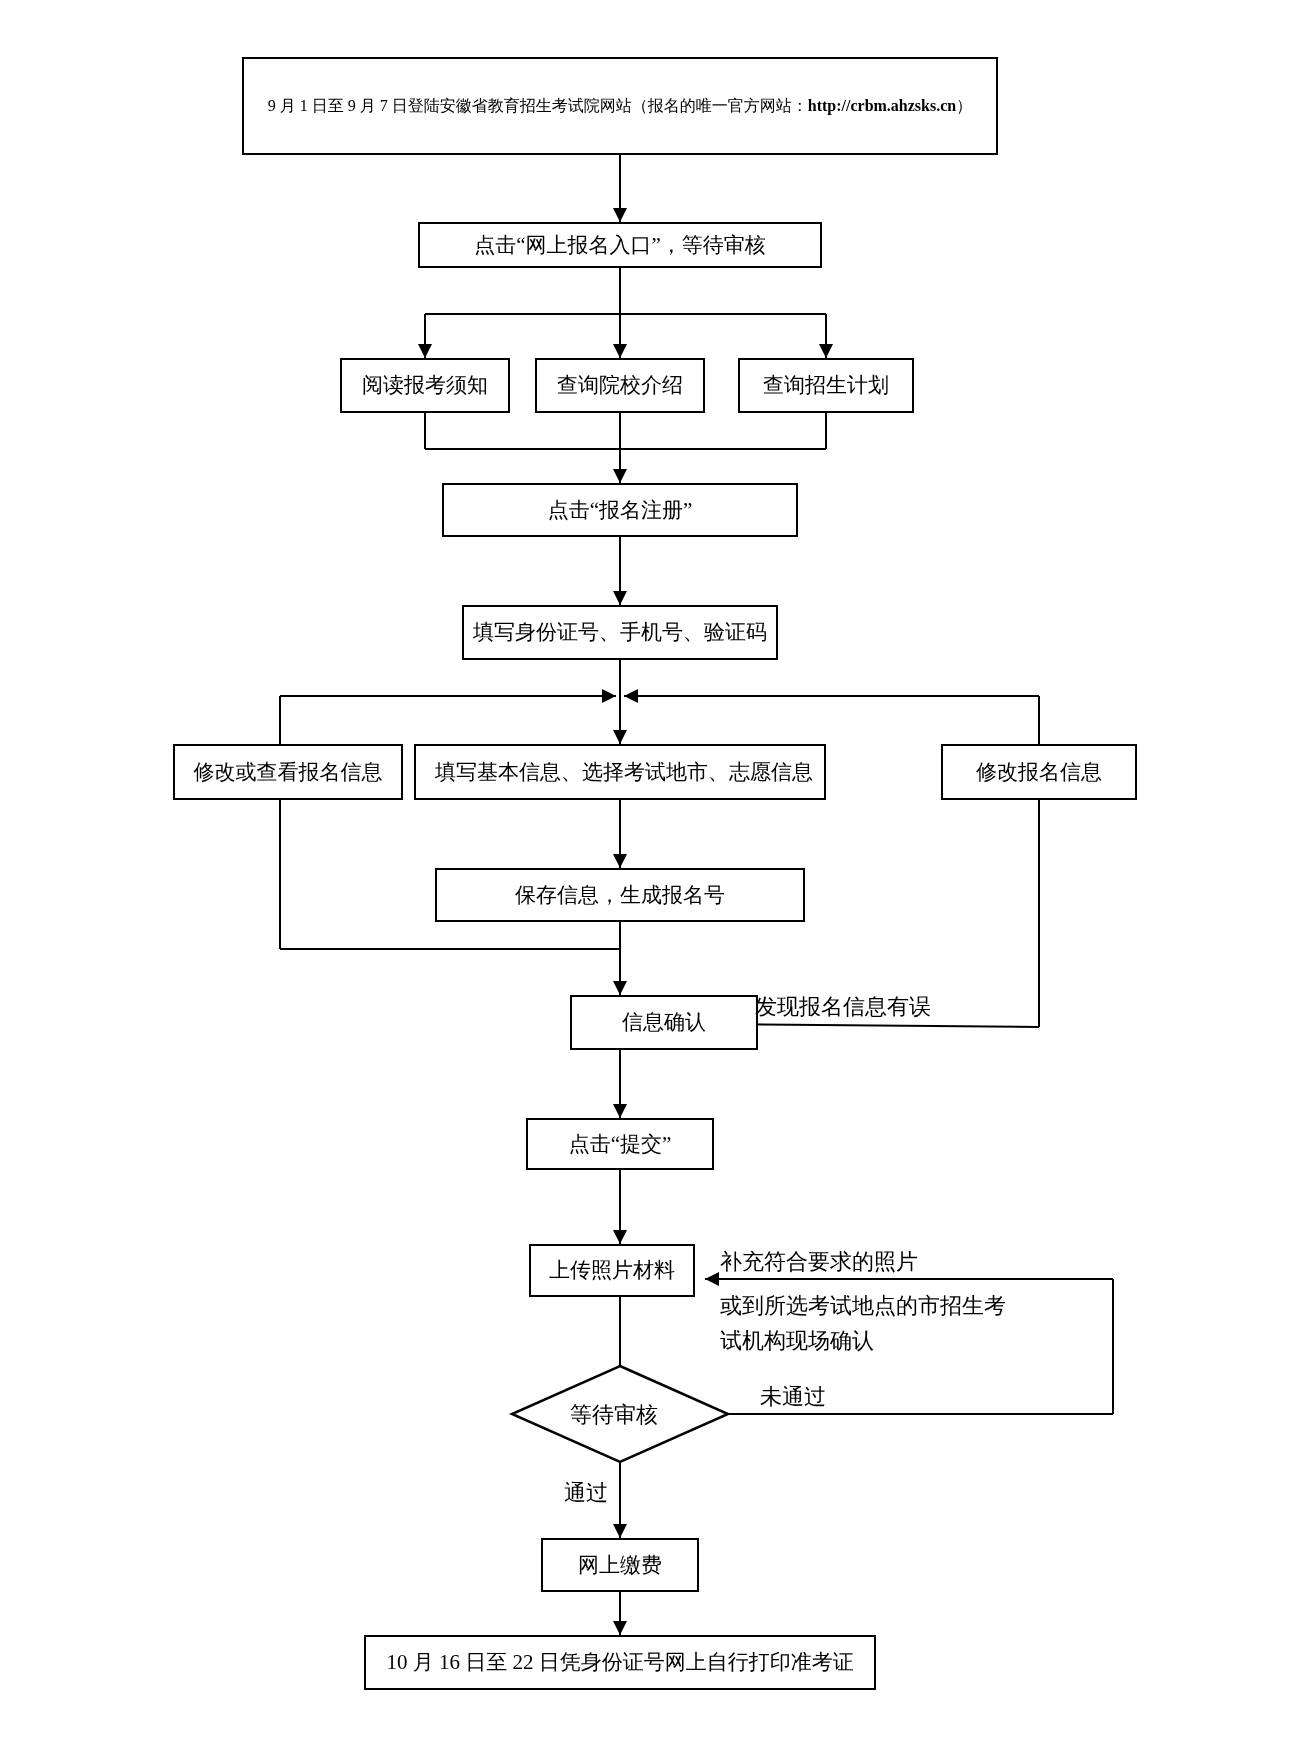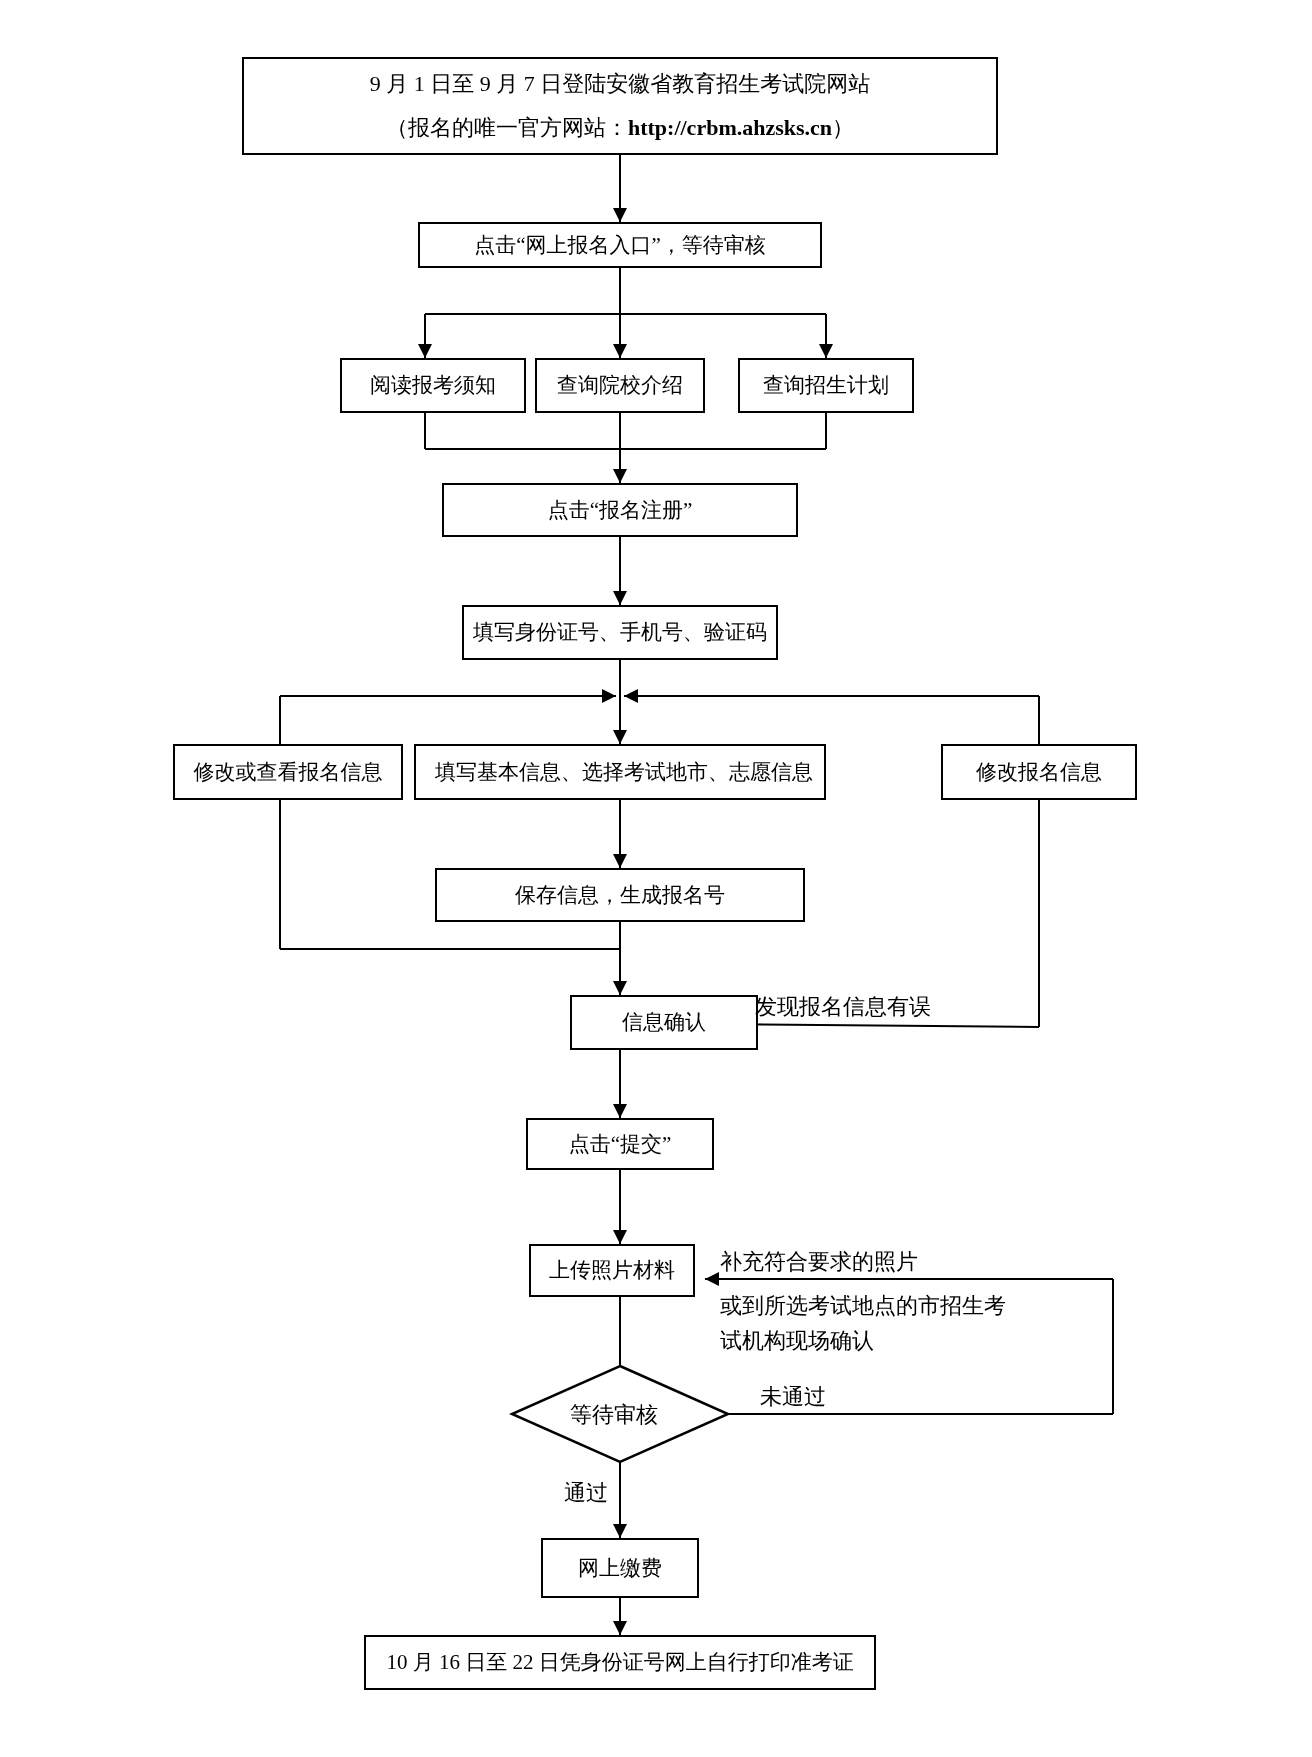--- a/index.html
+++ b/index.html
@@ -18,21 +18,21 @@
     background:#fff;
     display:flex;
     align-items:center;
     justify-content:center;
     text-align:center;
     font-size:21px;
     line-height:1.35;
     box-sizing:border-box;
     z-index:2;
   }
-  .box.big{font-size:22px;flex-direction:column;line-height:2.0;}
+  .box.big{font-size:16px;flex-direction:row;line-height:2.0;}
   .lbl{
     position:absolute;
     font-size:22px;
     white-space:nowrap;
     z-index:3;
     background:transparent;
   }
   .diamond-text{
     position:absolute;
     font-size:22px;
@@ -101,21 +101,21 @@
     </g>
   </svg>
 
   <div class="box big" style="left:242px;top:57px;width:756px;height:98px;">
     <div>9 月 1 日至 9 月 7 日登陆安徽省教育招生考试院网站</div>
     <div><span>（报名的唯一官方网站：</span><b>http://crbm.ahzsks.cn</b><span>）</span></div>
   </div>
 
   <div class="box" style="left:418px;top:222px;width:404px;height:46px;">点击“网上报名入口”，等待审核</div>
 
-  <div class="box" style="left:340px;top:358px;width:186px;height:55px;">阅读报考须知</div>
+  <div class="box" style="left:340px;top:358px;width:170px;height:55px;">阅读报考须知</div>
   <div class="box" style="left:535px;top:358px;width:170px;height:55px;">查询院校介绍</div>
   <div class="box" style="left:738px;top:358px;width:176px;height:55px;">查询招生计划</div>
 
   <div class="box" style="left:442px;top:483px;width:356px;height:54px;">点击“报名注册”</div>
 
   <div class="box" style="left:462px;top:605px;width:316px;height:55px;">填写身份证号、手机号、验证码</div>
 
   <div class="box" style="left:173px;top:744px;width:230px;height:56px;">修改或查看报名信息</div>
   <div class="box" style="left:414px;top:744px;width:412px;height:56px;padding-left:8px;">填写基本信息、选择考试地市、志愿信息</div>
   <div class="box" style="left:941px;top:744px;width:196px;height:56px;">修改报名信息</div>
@@ -123,21 +123,21 @@
   <div class="box" style="left:435px;top:868px;width:370px;height:54px;">保存信息，生成报名号</div>
 
   <div class="box" style="left:526px;top:995px;width:188px;height:55px;margin-left:44px;">信息确认</div>
 
   <div class="box" style="left:526px;top:1118px;width:188px;height:52px;">点击“提交”</div>
 
   <div class="box" style="left:529px;top:1244px;width:166px;height:53px;">上传照片材料</div>
 
   <div class="diamond-text" style="left:570px;top:1400px;">等待审核</div>
 
-  <div class="box" style="left:541px;top:1538px;width:158px;height:60px;">网上缴费</div>
+  <div class="box" style="left:541px;top:1538px;width:158px;height:54px;">网上缴费</div>
 
   <div class="box" style="left:364px;top:1635px;width:512px;height:55px;">10 月 16 日至 22 日凭身份证号网上自行打印准考证</div>
 
   <div class="lbl" style="left:755px;top:992px;">发现报名信息有误</div>
   <div class="lbl" style="left:720px;top:1247px;">补充符合要求的照片</div>
   <div class="lbl" style="left:720px;top:1291px;">或到所选考试地点的市招生考</div>
   <div class="lbl" style="left:720px;top:1326px;">试机构现场确认</div>
   <div class="lbl" style="left:760px;top:1382px;">未通过</div>
   <div class="lbl" style="left:564px;top:1478px;">通过</div>
 

